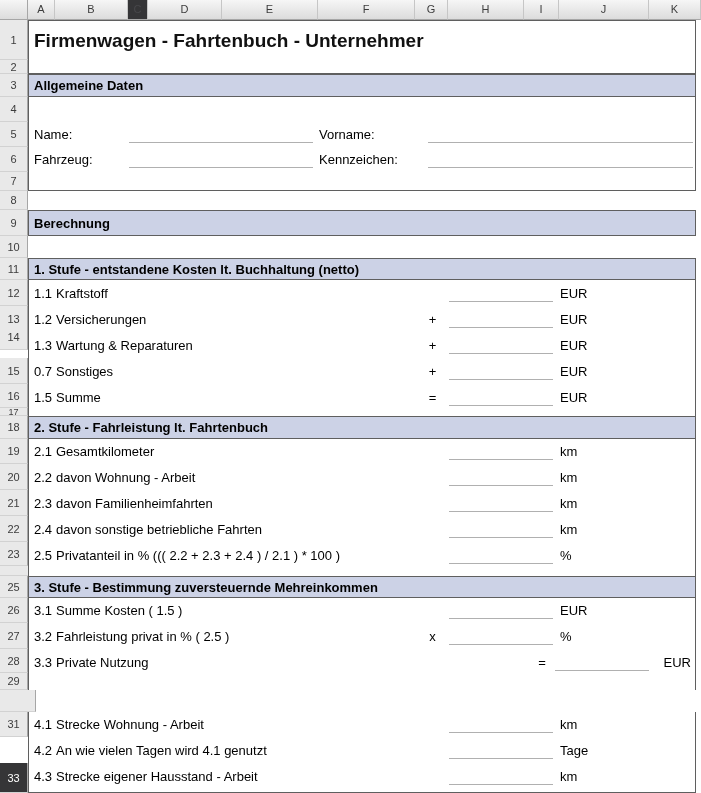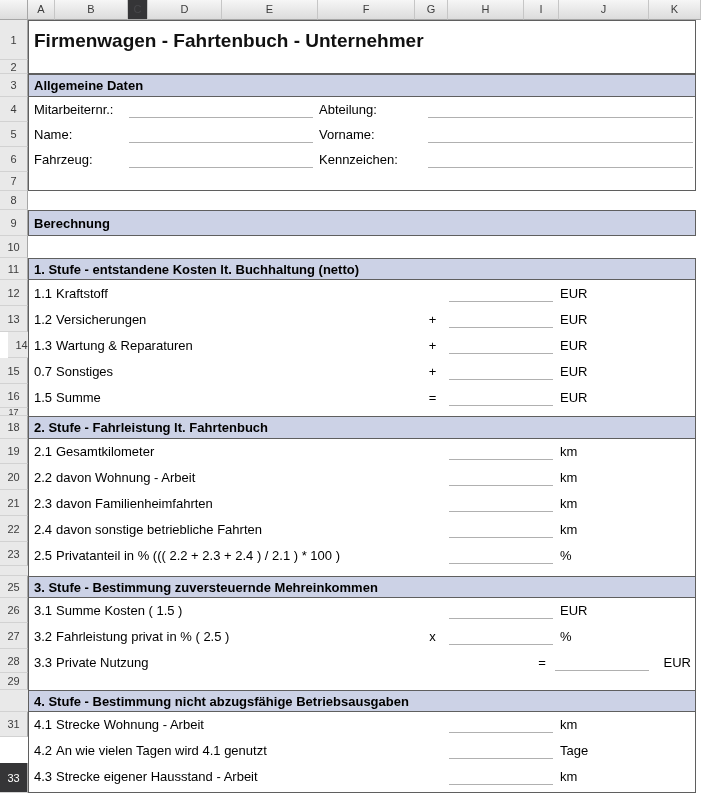--- a/index.html
+++ b/index.html
@@ -56,21 +56,21 @@
       <div class="rowhead" style="top: 97px; height: 25px; line-height: 25px; font-size: 11px;">4</div>
       <div class="rowhead" style="top: 122px; height: 25px; line-height: 25px; font-size: 11px;">5</div>
       <div class="rowhead" style="top: 147px; height: 25px; line-height: 25px; font-size: 11px;">6</div>
       <div class="rowhead" style="top: 172px; height: 19px; line-height: 19px; font-size: 11px;">7</div>
       <div class="rowhead" style="top: 191px; height: 19px; line-height: 19px; font-size: 11px;">8</div>
       <div class="rowhead" style="top: 210px; height: 26px; line-height: 26px; font-size: 11px;">9</div>
       <div class="rowhead" style="top: 236px; height: 22px; line-height: 22px; font-size: 11px;">10</div>
       <div class="rowhead" style="top: 258px; height: 22px; line-height: 22px; font-size: 11px;">11</div>
       <div class="rowhead" style="top: 280px; height: 26px; line-height: 26px; font-size: 11px;">12</div>
       <div class="rowhead" style="top: 306px; height: 26px; line-height: 26px; font-size: 11px;">13</div>
-      <div class="rowhead" style="top: 332px; height: 26px; line-height: 26px; font-size: 11px; margin-left: 8px;">14</div>
+      <div class="rowhead" style="top: 324px; height: 26px; line-height: 26px; font-size: 11px;">14</div>
       <div class="rowhead" style="top: 358px; height: 26px; line-height: 26px; font-size: 11px;">15</div>
       <div class="rowhead" style="top: 384px; height: 24px; line-height: 24px; font-size: 11px;">16</div>
       <div class="rowhead" style="top: 408px; height: 8px; line-height: 8px; font-size: 9px;">17</div>
       <div class="rowhead" style="top: 416px; height: 23px; line-height: 23px; font-size: 11px;">18</div>
       <div class="rowhead" style="top: 439px; height: 25px; line-height: 25px; font-size: 11px;">19</div>
       <div class="rowhead" style="top: 464px; height: 26px; line-height: 26px; font-size: 11px;">20</div>
       <div class="rowhead" style="top: 490px; height: 26px; line-height: 26px; font-size: 11px;">21</div>
       <div class="rowhead" style="top: 516px; height: 26px; line-height: 26px; font-size: 11px;">22</div>
       <div class="rowhead" style="top: 542px; height: 24px; line-height: 24px; font-size: 11px;">23</div>
       <div class="rowhead" style="top: 566px; height: 10px; line-height: 10px; font-size: 9px; padding-left: 40px;">24</div>
@@ -86,26 +86,20 @@
     </div>
 
   <div class="box titlebox" style="top:20px;height:54px">
     <div class="title">Firmenwagen - Fahrtenbuch - Unternehmer</div>
   </div>
 
   <div class="bar" style="top:74px;height:23px">
     <span>Allgemeine Daten</span>
   </div>
   <div class="box" id="box-general" style="top:97px;height:94px">
-      <div class="frow" style="top: 0px; height: 25px;">
-        <div class="flabel" style="left: 5px;">Mitarbeiternr.:</div>
-        <div class="fline" style="left: 100px; width: 184px;"></div>
-        <div class="flabel" style="left: 290px;">Abteilung:</div>
-        <div class="fline" style="left: 399px; width: 265px;"></div>
-      </div>
       <div class="frow" style="top: 25px; height: 25px;">
         <div class="flabel" style="left: 5px;">Name:</div>
         <div class="fline" style="left: 100px; width: 184px;"></div>
         <div class="flabel" style="left: 290px;">Vorname:</div>
         <div class="fline" style="left: 399px; width: 265px;"></div>
       </div>
       <div class="frow" style="top: 50px; height: 25px;">
         <div class="flabel" style="left: 5px;">Fahrzeug:</div>
         <div class="fline" style="left: 100px; width: 184px;"></div>
         <div class="flabel" style="left: 290px;">Kennzeichen:</div>
@@ -212,23 +206,20 @@
       </div>
       <div class="crow" style="top: 51px; height: 26px;">
         <div class="cnum" style="left: 5px;">3.3</div>
         <div class="clabel" style="left: 27px;">Private Nutzung</div>
         <div class="cop" style="left: 498px; width: 30px;">=</div>
         <div class="cline" style="left: 526px; width: 94px;"></div>
         <div class="cunit" style="right: 4px;">EUR</div>
       </div>
     </div>
 
-  <div class="bar" style="top:690px;height:22px">
-    <span>4. Stufe - Bestimmung nicht abzugsfähige Betriebsausgaben</span>
-  </div>
   <div class="box" id="box-s4" style="top:712px;height:81px">
       <div class="crow" style="top: 0px; height: 25px;">
         <div class="cnum" style="left: 5px;">4.1</div>
         <div class="clabel" style="left: 27px;">Strecke Wohnung - Arbeit</div>
         <div class="cline" style="left: 420px; width: 104px;"></div>
         <div class="cunit" style="left: 531px;">km</div>
       </div>
       <div class="crow" style="top: 25px; height: 26px;">
         <div class="cnum" style="left: 5px;">4.2</div>
         <div class="clabel" style="left: 27px;">An wie vielen Tagen wird 4.1 genutzt</div>

